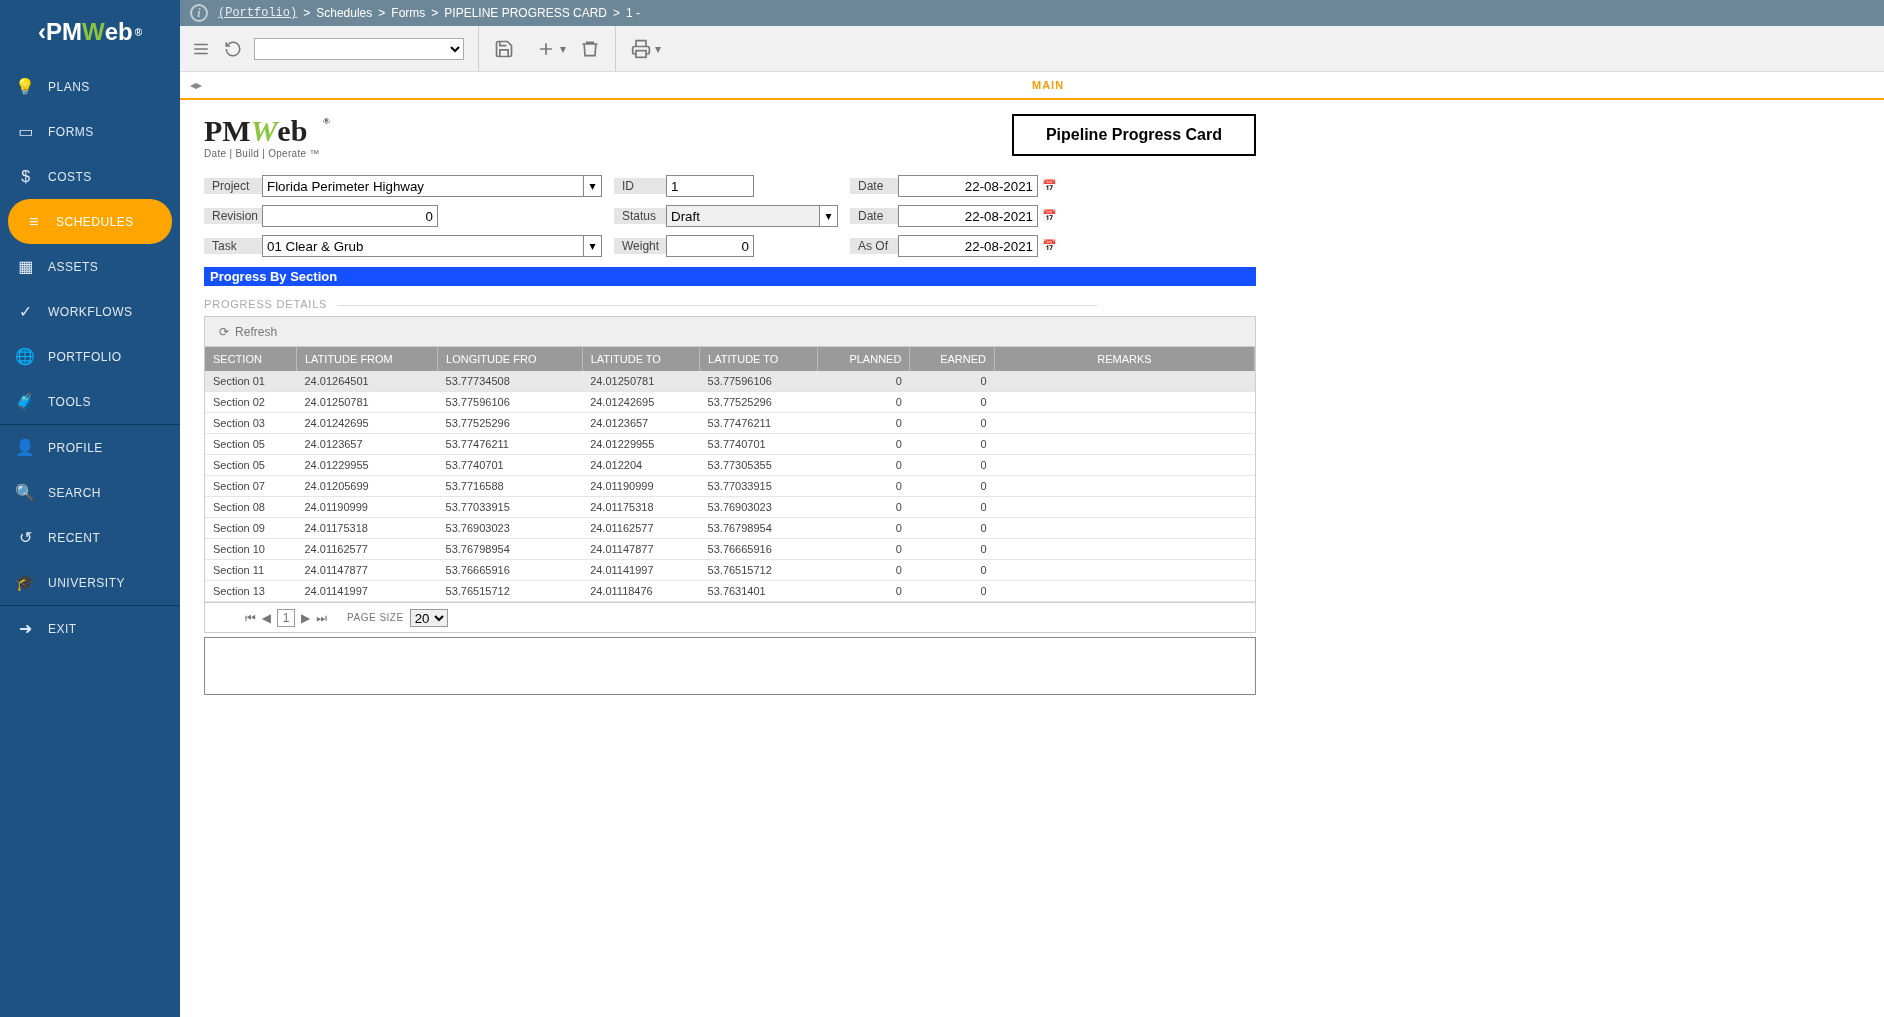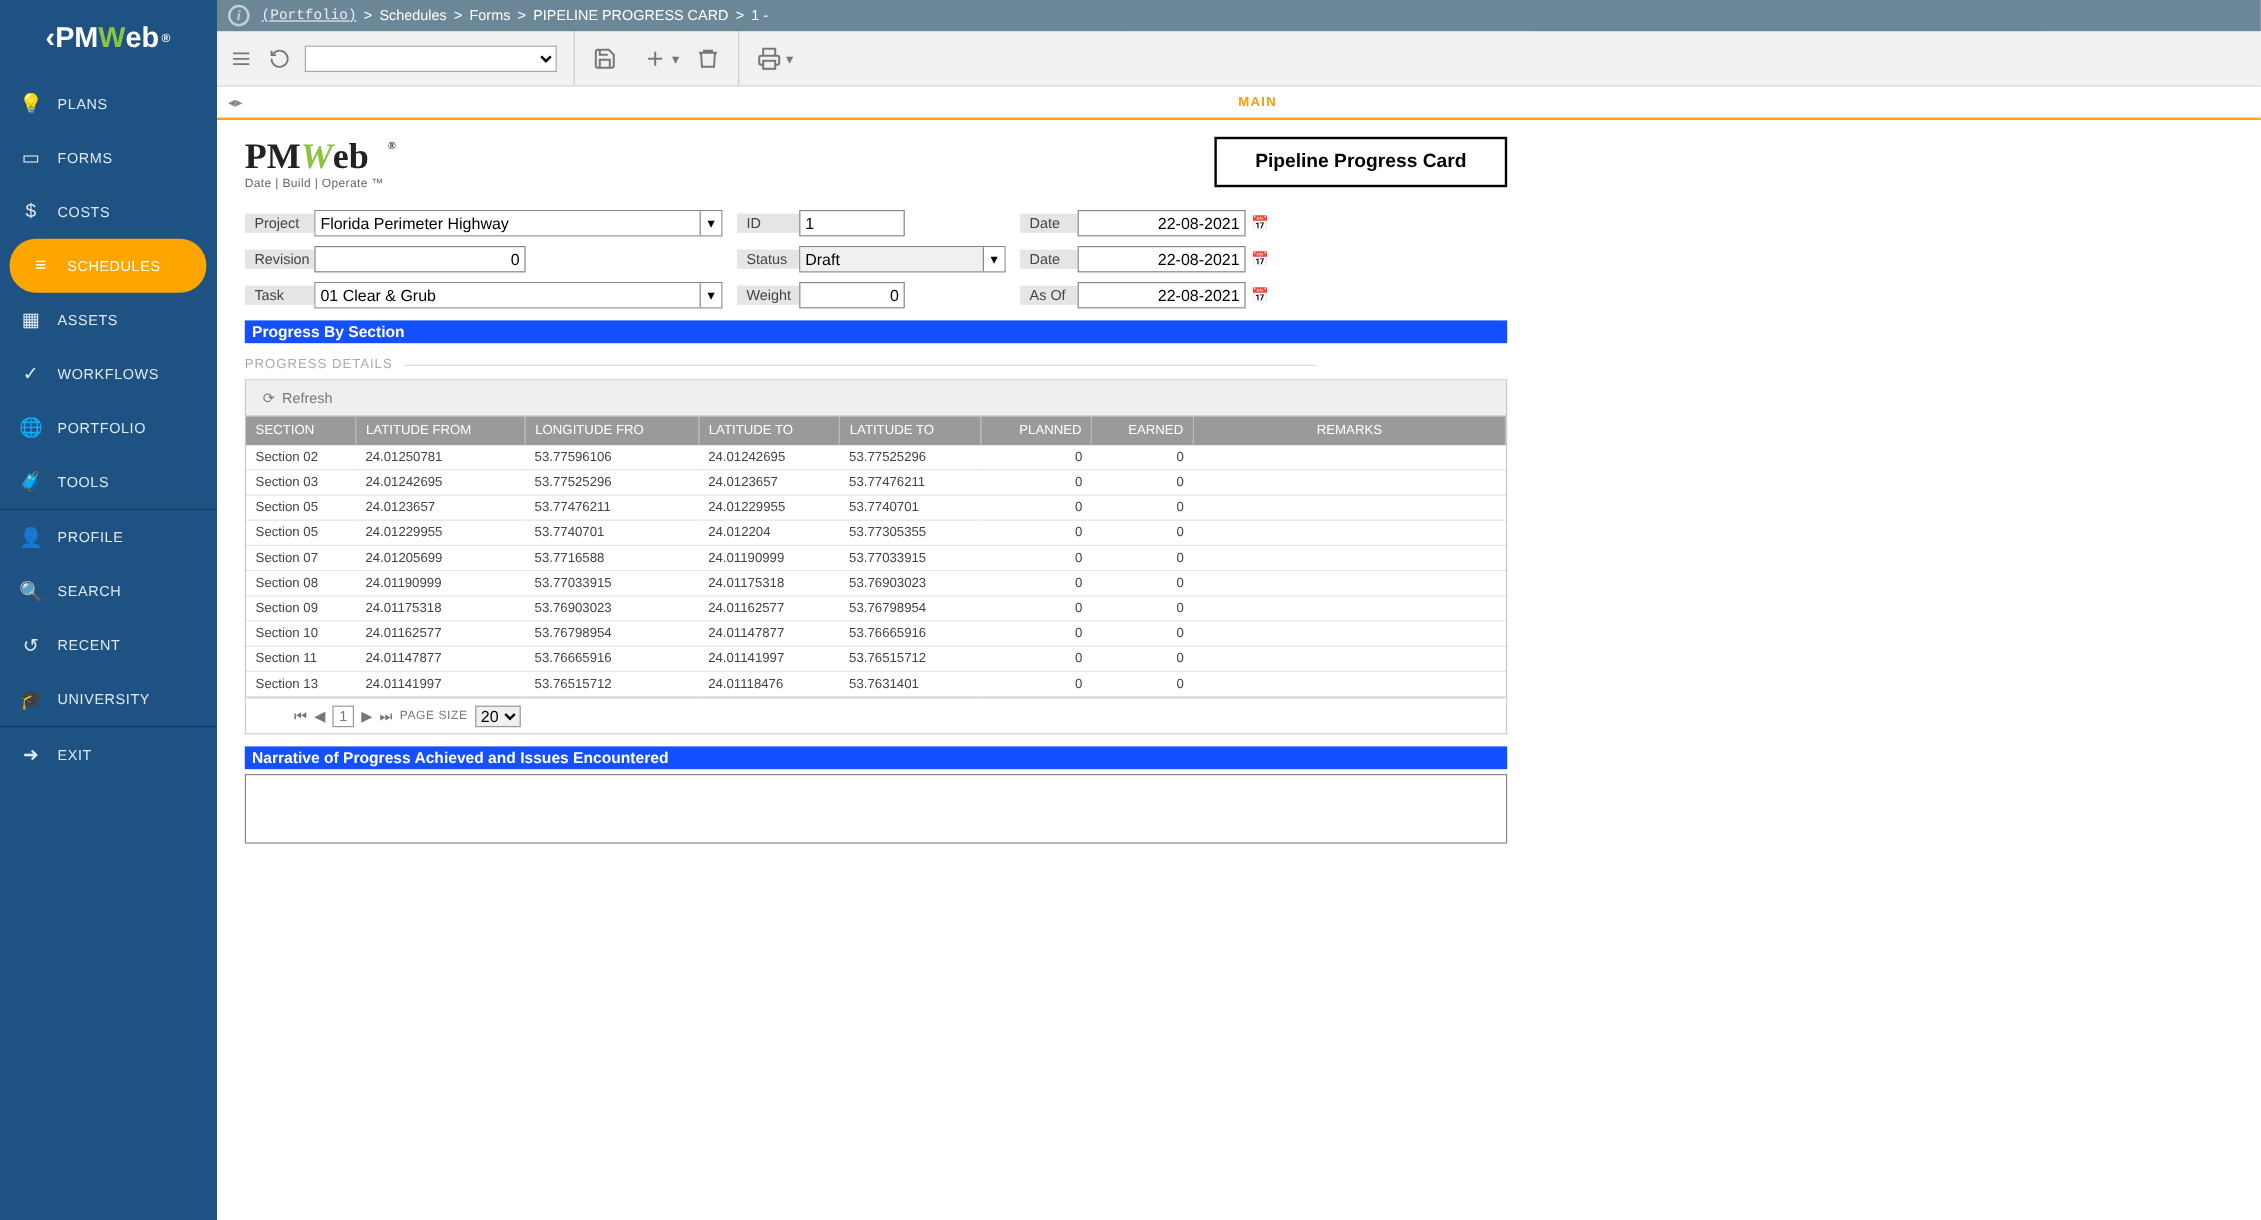--- a/index.html
+++ b/index.html
@@ -284,20 +284,30 @@
           <th>LATITUDE FROM</th>
           <th>LONGITUDE FRO</th>
           <th>LATITUDE TO</th>
           <th>LATITUDE TO</th>
           <th class="nr">PLANNED</th>
           <th class="nr">EARNED</th>
           <th style="width:260px;text-align:center">REMARKS</th>
         </tr>
           </thead>
         <tbody id="gridbody">
+            <tr class="sel">
+              <td>Section 01</td>
+              <td>24.01264501</td>
+              <td>53.77734508</td>
+              <td>24.01250781</td>
+              <td>53.77596106</td>
+              <td class="nr">0</td>
+              <td class="nr">0</td>
+              <td></td>
+            </tr>
             <tr>
               <td>Section 02</td>
               <td>24.01250781</td>
               <td>53.77596106</td>
               <td>24.01242695</td>
               <td>53.77525296</td>
               <td class="nr">0</td>
               <td class="nr">0</td>
               <td></td>
             </tr>
@@ -392,21 +402,20 @@
               <td></td>
             </tr>
           </tbody>
       </table>
       <div class="pager">
         <span>⏮</span>
         <span>◀</span>
         <span class="pg">1</span>
         <span>▶</span>
         <span>⏭</span>
-        <span style="font-size:10px;letter-spacing:.5px">PAGE SIZE</span>
+        <span style="margin-left:14px;font-size:10px;letter-spacing:.5px">PAGE SIZE</span>
         <select class="psize"><option>20</option></select>
       </div>
     </div>
 
-    <div class="blue-bar">Narrative of Progress Achieved and Issues Encountered</div>
     <div class="narrbox"></div>
   </div>
 </div>
 
 </body></html>

